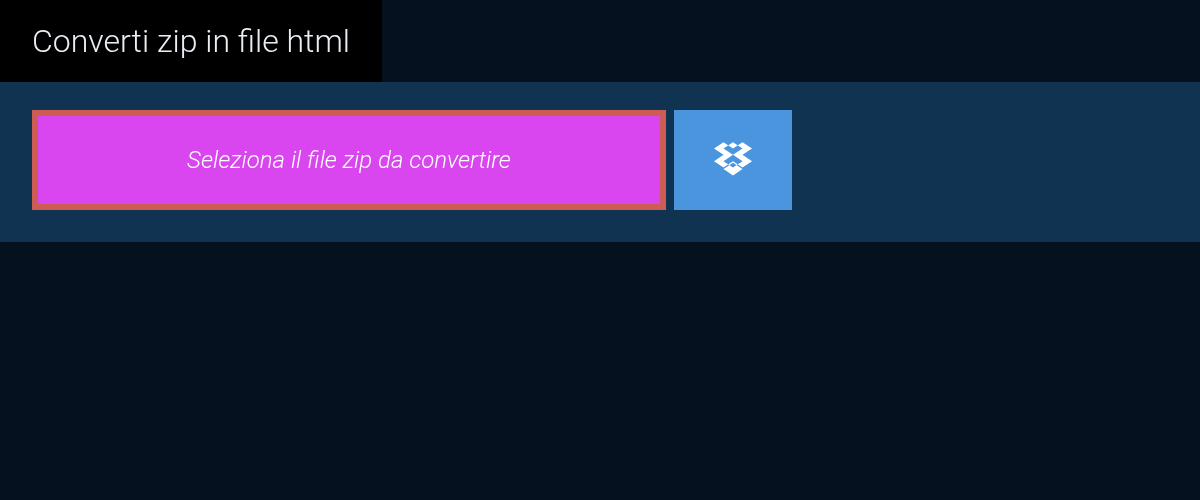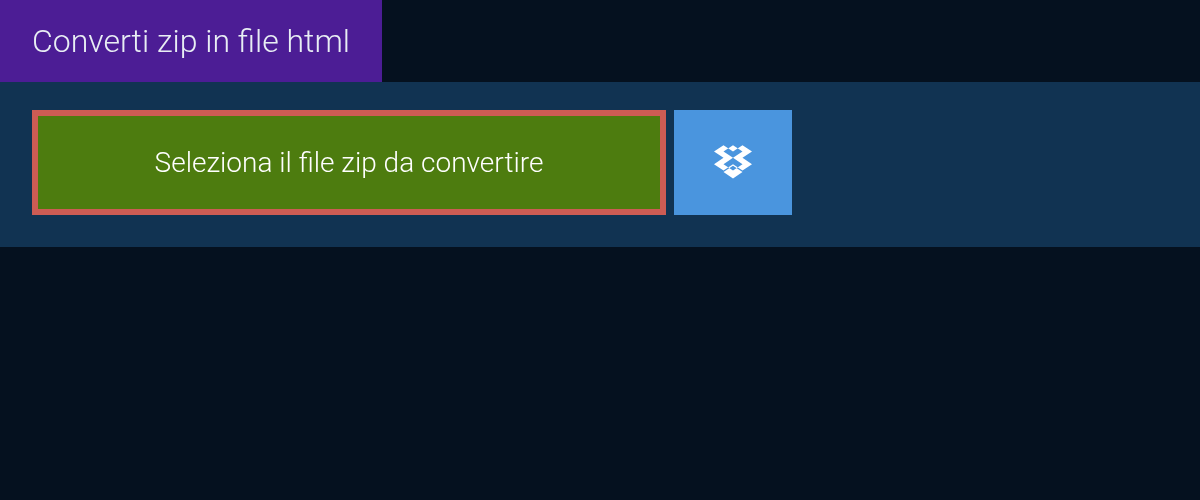--- a/index.html
+++ b/index.html
@@ -9,49 +9,50 @@
     }
     body {
       width: 1200px;
       height: 500px;
       background: #05111f;
       font-family: -apple-system, BlinkMacSystemFont, "Segoe UI", Roboto, "Helvetica Neue", Arial, sans-serif;
       overflow: hidden;
     }
     .tab {
       display: inline-block;
-      background: #4c1d95;
+      background: #000000;
       padding: 22px 32px;
       color: #e8eef4;
       font-size: 32px;
       font-weight: 300;
     }
     .panel {
       background: #113352;
       padding: 28px 32px 32px 32px;
       width: 100%;
     }
     .button-row {
       display: flex;
       gap: 8px;
       width: 760px;
     }
     .select-button {
       flex: 1;
-      background: #4d7c0f;
+      background: #d946ef;
       border: 6px solid #cd5c54;
       color: #ffffff;
-      font-size: 28px;
+      font-size: 24px;
       font-weight: 300;
       padding: 30px 20px;
       text-align: center;
       cursor: pointer;
       display: flex;
       align-items: center;
       justify-content: center;
+      font-style: italic;
     }
     .dropbox-button {
       width: 118px;
       background: #4a95de;
       display: flex;
       align-items: center;
       justify-content: center;
       cursor: pointer;
     }
     .dropbox-button svg {

